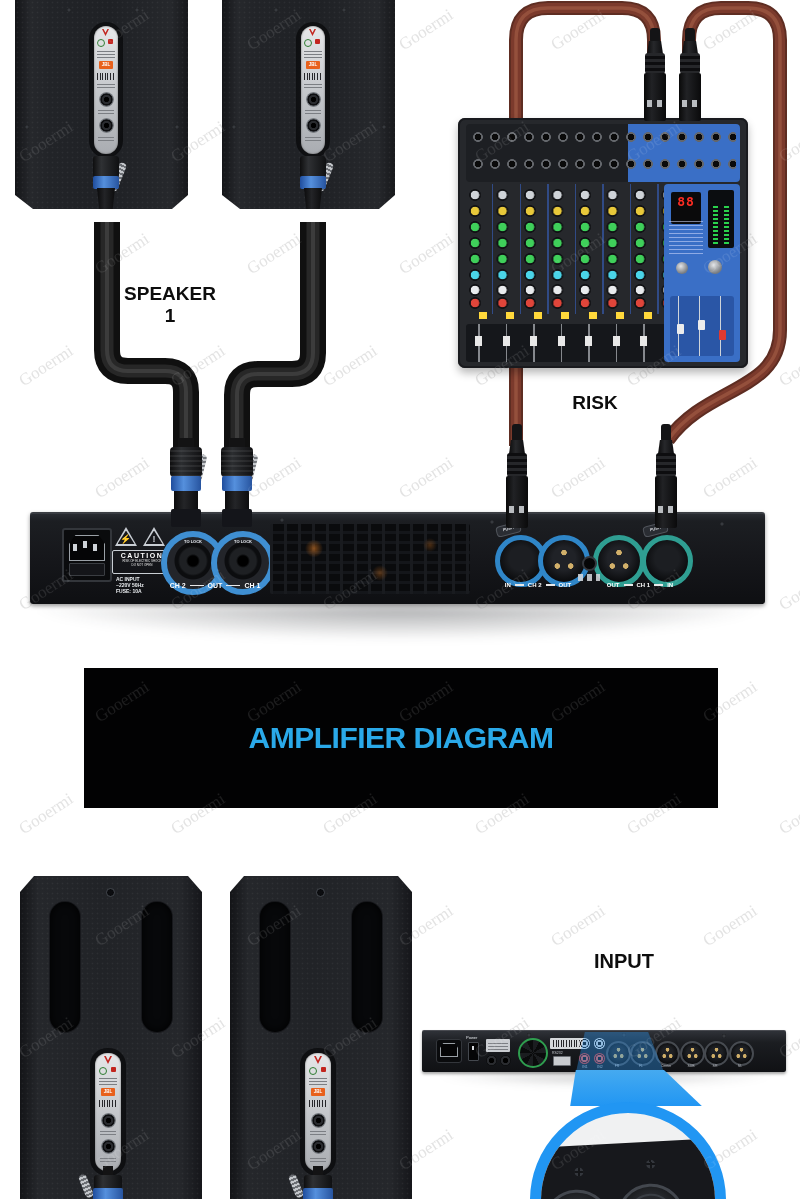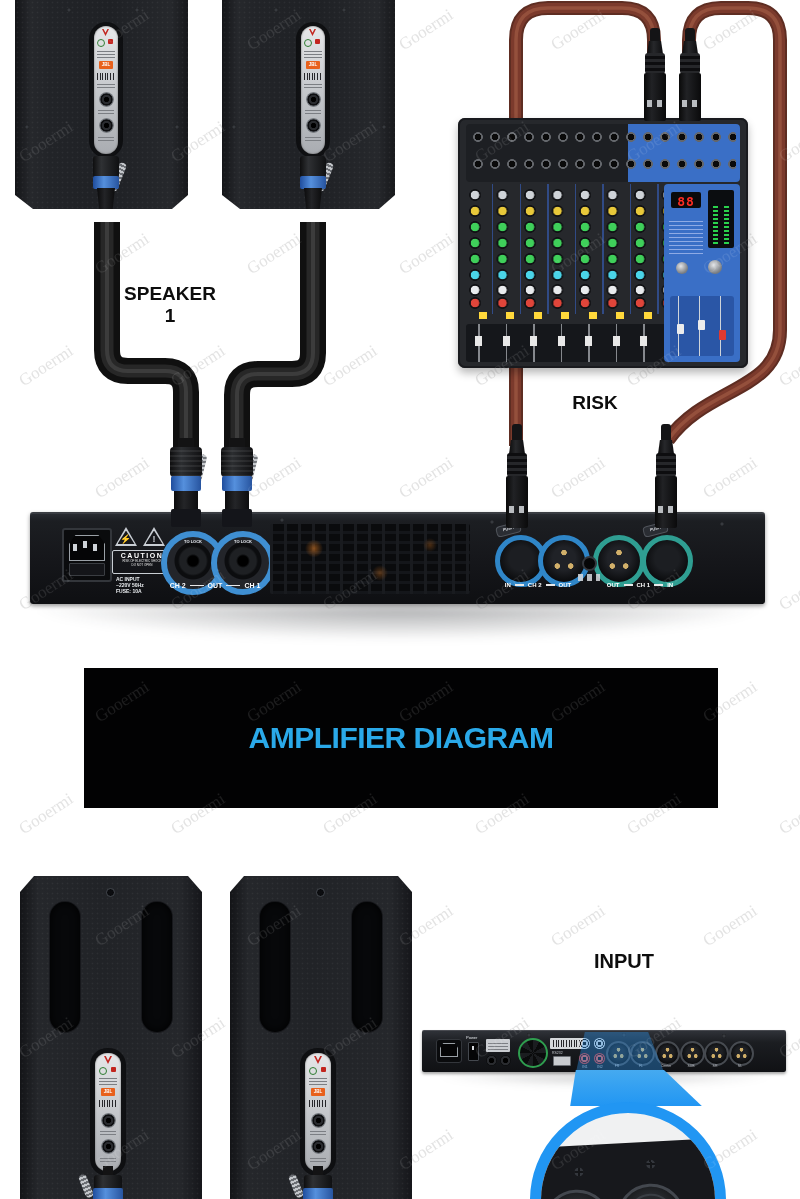--- a/index.html
+++ b/index.html
@@ -56,21 +56,21 @@
   .btnrow{position:absolute;left:12px;width:196px;height:7px;
     background:repeating-linear-gradient(90deg,transparent 0 9px,#ffd83b 9px 17px,transparent 17px 27.5px);}
   .mx-faders{position:absolute;left:8px;top:206px;width:200px;height:38px;background:#15171b;border-radius:3px;
     background-image:
       repeating-linear-gradient(90deg,transparent 0 12px,#85888d 12px 13.6px,transparent 13.6px 27.5px),
       linear-gradient(#15171b,#15171b);}
   .mx-fcaps{position:absolute;left:8px;top:218px;width:200px;height:10px;
     background:repeating-linear-gradient(90deg,transparent 0 9px,#e8e8e8 9px 16px,transparent 16px 27.5px);}
   .mx-right{position:absolute;left:206px;top:66px;width:76px;height:178px;border-radius:4px;
     background:var(--mixer-blue,#3a6fc6);}
-  .mx-disp{position:absolute;left:7px;top:8px;width:30px;height:16px;background:#0a0a0b;border-radius:2px;
+  .mx-disp{position:absolute;left:7px;top:8px;width:30px;height:32px;background:#0a0a0b;border-radius:2px;
     color:#ff2d23;font-family:"DejaVu Sans Mono",monospace;font-weight:bold;font-size:13px;
     text-align:center;line-height:20px;letter-spacing:1px;}
   .mx-meter{position:absolute;left:44px;top:6px;width:26px;height:58px;background:#0b0d10;border-radius:2px;
     background-image:
       repeating-linear-gradient(0deg,#2ad24c 0 2px,transparent 2px 4px),
       repeating-linear-gradient(0deg,#2ad24c 0 2px,transparent 2px 4px);
     background-size:5px 40px,5px 40px;background-position:5px 14px,16px 14px;background-repeat:no-repeat;}
   .mx-text{position:absolute;left:5px;top:34px;width:34px;height:36px;opacity:.55;
     background:repeating-linear-gradient(0deg,#d3dbff 0 1px,transparent 1px 4px);}
   .mx-knob{position:absolute;border-radius:50%;background:radial-gradient(circle at 40% 35%,#e3e5e8,#777b80 70%);}

